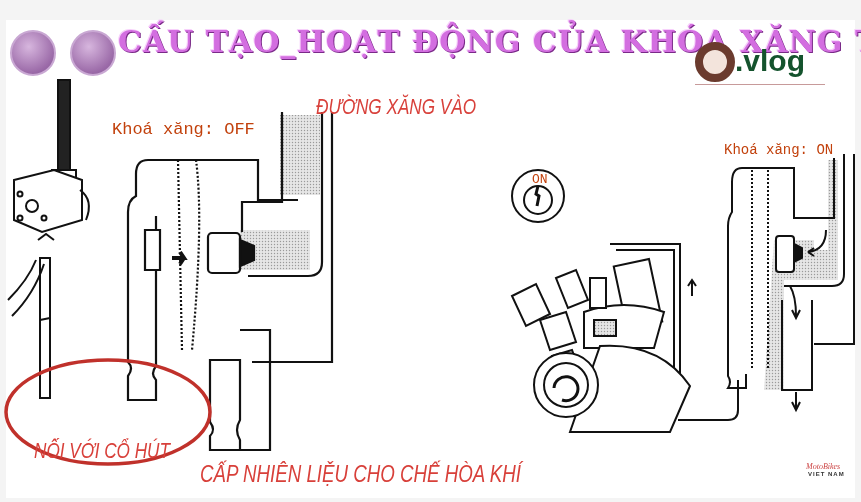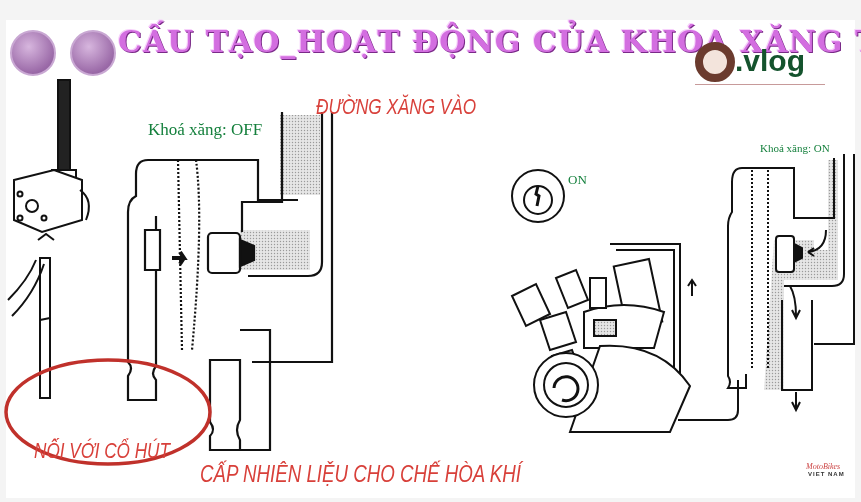--- a/index.html
+++ b/index.html
@@ -6,21 +6,21 @@
   body { width:861px; height:502px; background:#f4f4f4; position:relative; overflow:hidden; font-family:"Liberation Sans", sans-serif; }
   .frame { position:absolute; left:0; top:0; width:861px; height:502px; }
   .canvas { position:absolute; left:6px; top:20px; width:849px; height:478px; background:#ffffff; }
   .avatar { position:absolute; width:46px; height:46px; border-radius:50%; background:radial-gradient(circle at 40% 35%, #d7b6de, #9b6aa8 70%, #7e5391); border:2px solid #c9a8d3; box-sizing:border-box; }
   .title { position:absolute; left:118px; top:24px; font-family:"DejaVu Serif", serif; font-weight:bold; font-size:30px; color:#d36ee0; letter-spacing:1px; text-shadow:1px 1px 0 #7a2a88, -1px -1px 0 #f7d0fb; white-space:nowrap; }
   .vlog-logo { position:absolute; left:695px; top:40px; width:132px; height:46px; }
   .vlog-q { position:absolute; left:0; top:2px; width:40px; height:40px; border-radius:50%; border:8px solid #6b3b2e; box-sizing:border-box; background:#f3e4dc; }
   .vlog-text { position:absolute; left:40px; top:4px; font-family:"Liberation Sans", sans-serif; font-weight:bold; font-size:30px; color:#14532d; }
   .vlog-line { position:absolute; left:0; top:44px; width:130px; height:1px; background:#c79a9a; }
   .label { position:absolute; white-space:nowrap; }
-  .label-black { font-family:Liberation Serif, serif; color:#15803d;margin-left:36px; }
+  .label-black { font-family:Liberation Mono, monospace; color:#c2410c; }
   .label-red { font-family:"Liberation Sans", sans-serif; font-style:italic; color:#d8403a; transform:scaleX(0.78); transform-origin:left center; }
   svg { position:absolute; left:0; top:0; }
   .watermark { position:absolute; left:806px; top:462px; font-size:8px; color:#c44; font-style:italic; font-family:"Liberation Serif", serif; }
   .watermark2 { position:absolute; left:808px; top:471px; font-size:6px; color:#333; font-weight:bold; letter-spacing:1px; font-family:"Liberation Sans", sans-serif; }
 </style>
 </head>
 <body>
 
 <div class="frame">
   <div class="canvas"></div>
@@ -121,18 +121,18 @@
       <path d="M796 392 v16 m-4 -6 l4 8 l4 -8" fill="none"></path>
       <path d="M738 380 v30 q0 10 -10 10 h-50" fill="none"></path>
     </g>
   </svg>
 
   <div class="label label-black" style="left:112px;top:120px;font-size:17px;">Khoá xăng: OFF</div>
   <div class="label label-red" style="left:316px;top:94px;font-size:22px;">ĐƯỜNG XĂNG VÀO</div>
   <div class="label label-red" style="left:34px;top:438px;font-size:22px;">NỐI VỚI CỔ HÚT</div>
   <div class="label label-red" style="left:200px;top:460px;font-size:24px;">CẤP NHIÊN LIỆU CHO CHẾ HÒA KHÍ</div>
 
-  <div class="label label-black" style="left:724px;top:142px;font-size:11px;">Khoá xăng: ON</div>
+  <div class="label label-black" style="left:724px;top:142px;font-size:14px;">Khoá xăng: ON</div>
   <div class="label label-black" style="left:532px;top:172px;font-size:13px;">ON</div>
 
   <div class="watermark">MotoBikes</div>
   <div class="watermark2">VIET NAM</div>
 </div>
 
 </body></html>

